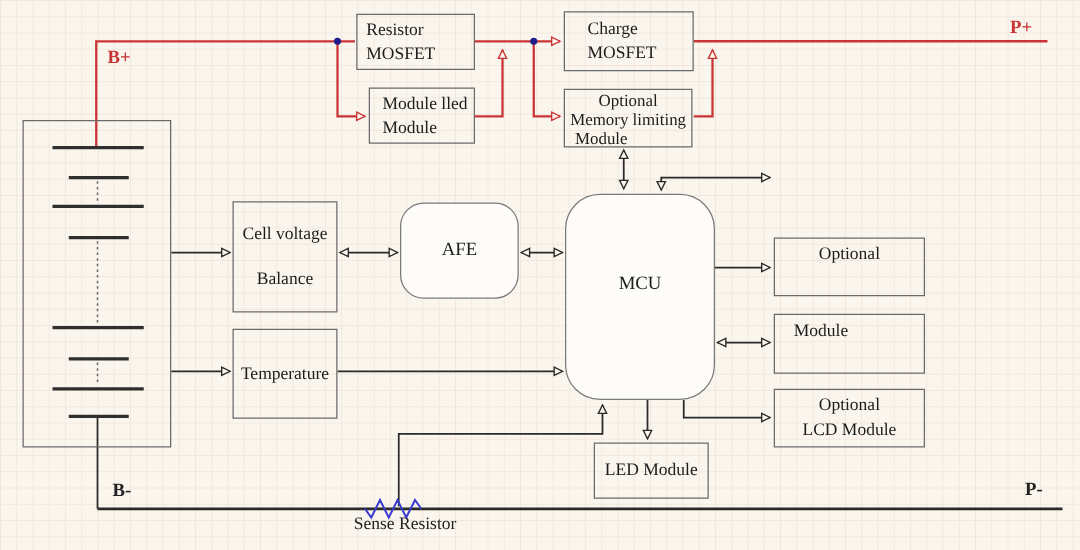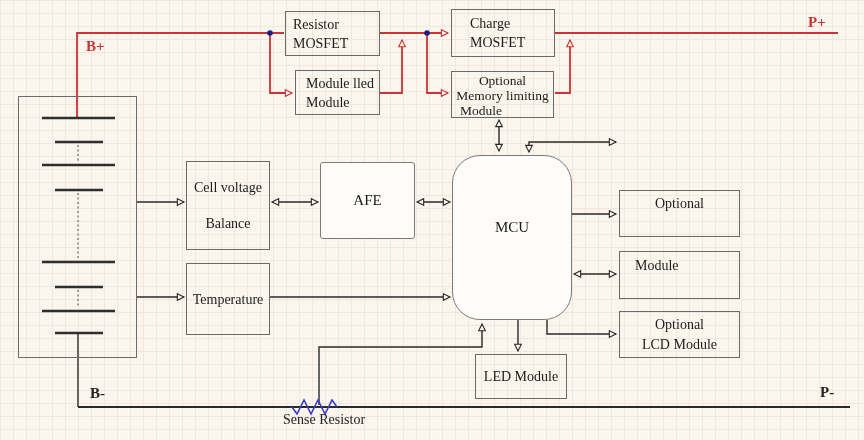--- a/index.html
+++ b/index.html
@@ -16,21 +16,21 @@
     overflow:hidden;
   }
   .box{
     position:absolute;
     border:1.4px solid #6a6a6a;
     box-sizing:border-box;
     font-size:14px;
     line-height:19px;
   }
   .rounded{
-    border-radius:3px;
+    border-radius:19px;
     background:#fdfcf9;
     border:1.3px solid #7a7a7a;
   }
   .center{display:flex;flex-direction:column;align-items:center;justify-content:center;text-align:center;}
   .evenly{display:flex;flex-direction:column;justify-content:space-evenly;text-align:center;}
   .lbl{position:absolute;font-weight:bold;font-size:15px;}
   .red{color:#c93434;}
   .dark{color:#222;}
   svg{position:absolute;left:0;top:0;}
   .l1,.l2,.l3{display:block;}

